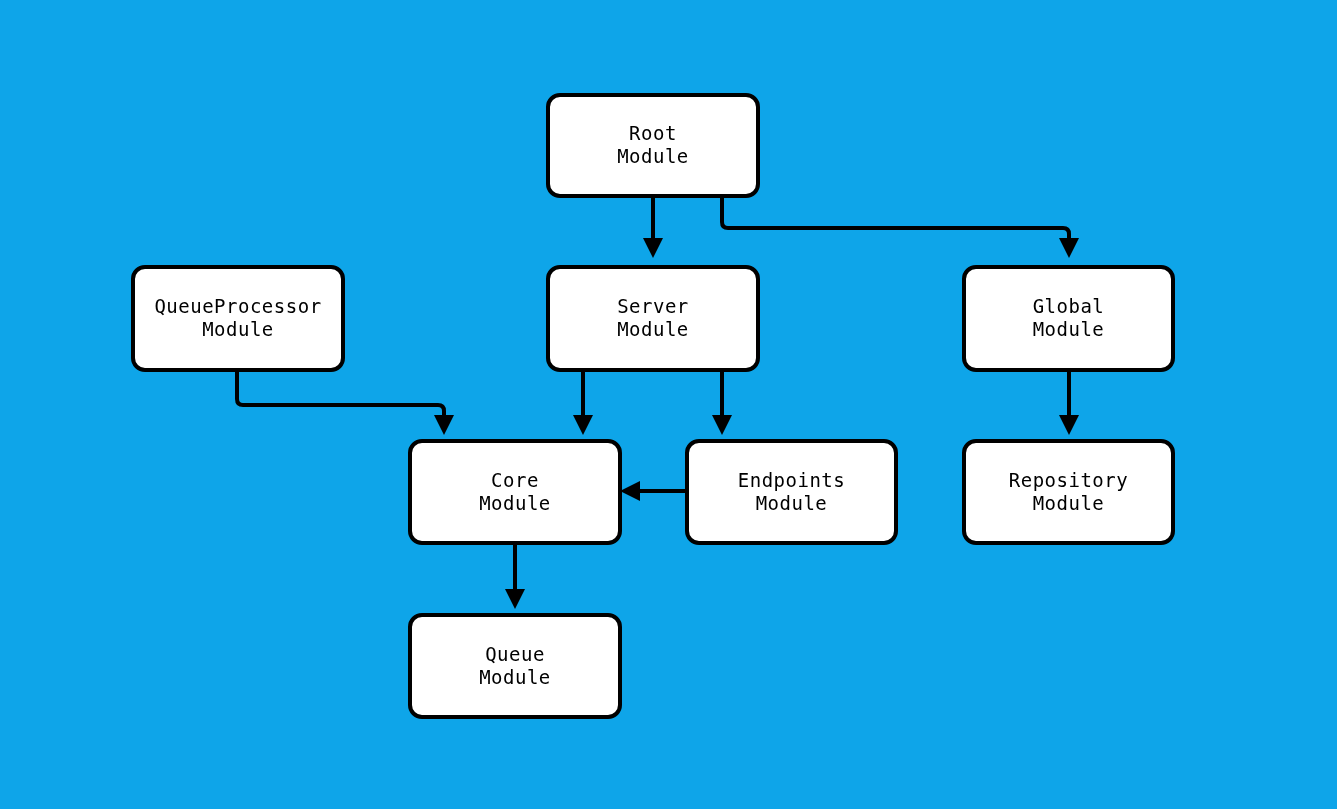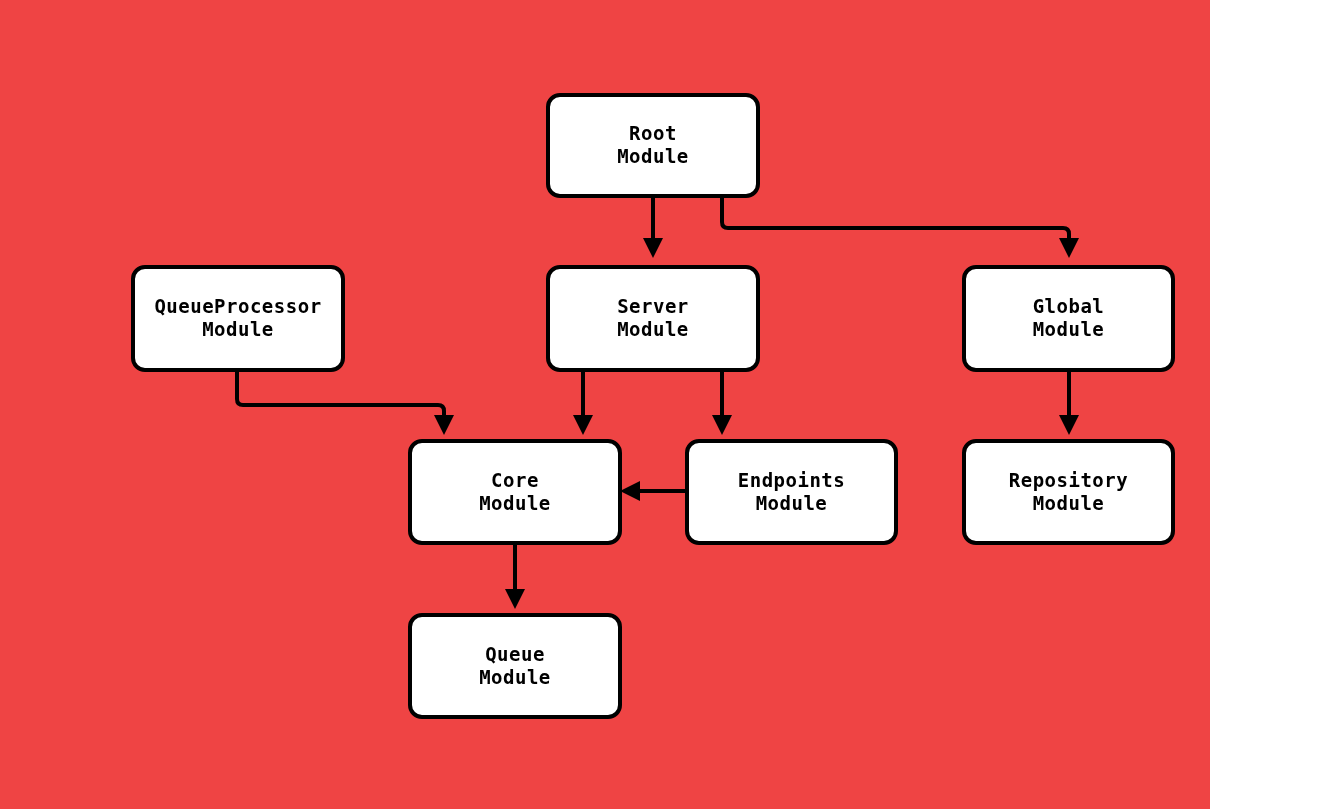--- a/index.html
+++ b/index.html
@@ -2,26 +2,25 @@
 <html><head>
 <meta charset="utf-8">
 <style>
   html, body {
     margin: 0;
     padding: 0;
     background: #ffffff;
   }
   #diagram-root {
     position: relative;
-    width: 1210px;
+    width: 1337px;
     height: 809px;
-    background: #ef4444;
+    background: #0ea5e9;
     overflow: hidden;
     font-family: "DejaVu Sans Mono", "Liberation Mono", monospace;
-    font-weight: bold;
   }
   #graph-svg {
     position: absolute;
     left: 0;
     top: 0;
     width: 1337px;
     height: 809px;
   }
   .node-box {
     fill: #ffffff;

